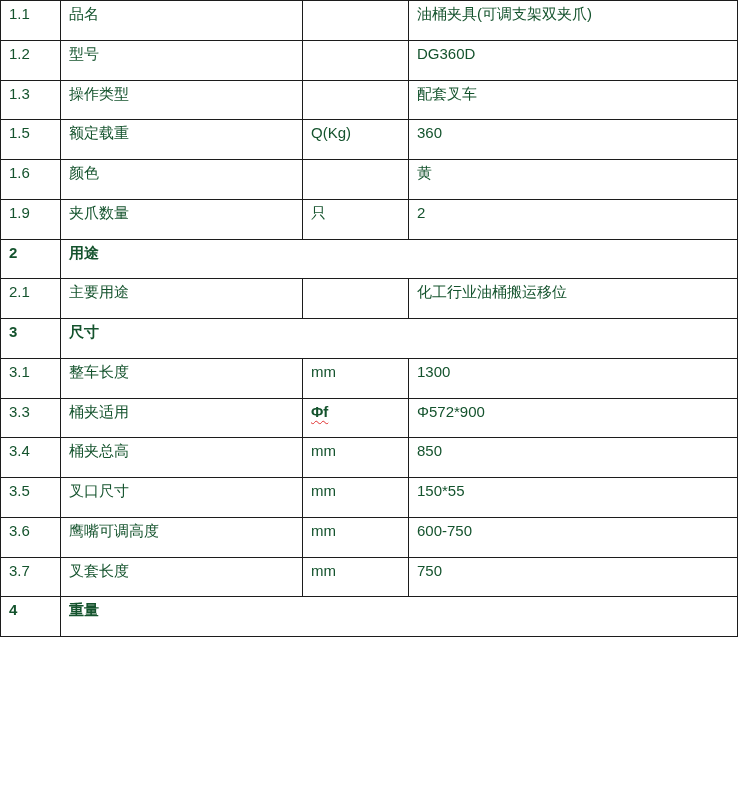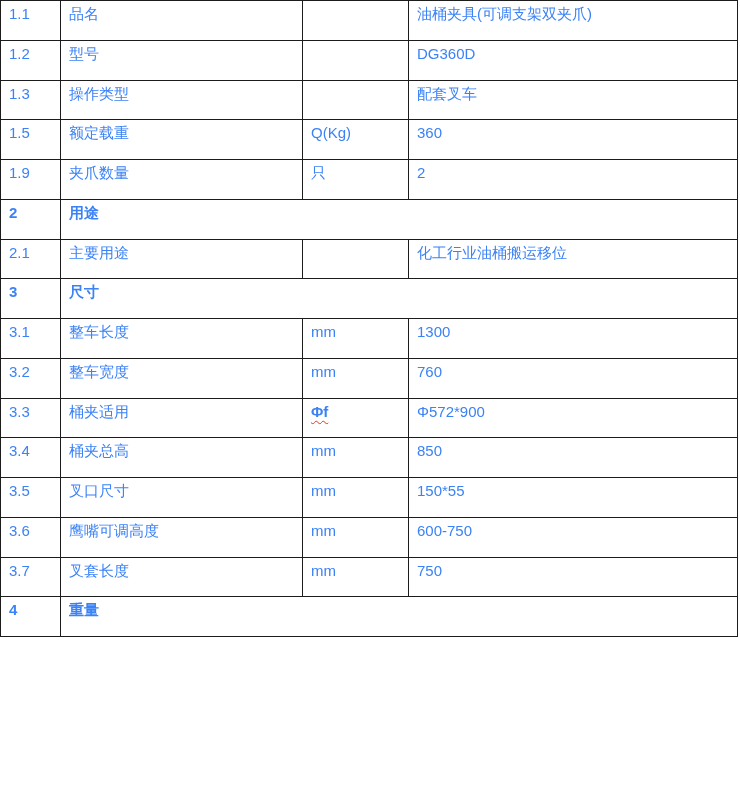--- a/index.html
+++ b/index.html
@@ -7,21 +7,21 @@
     padding: 0;
     background: #ffffff;
   }
   .page {
     position: relative;
     width: 740px;
     height: 801px;
     overflow: hidden;
     background: #ffffff;
     font-family: "Liberation Sans", sans-serif;
-    color: #3b82f6;
+    color: #14532d;
   }
   table.spec {
     border-collapse: collapse;
     table-layout: fixed;
     width: 737px;
   }
   table.spec tr {
     height: 39.75px;
   }
   table.spec td {
@@ -90,20 +90,26 @@
     <td class="c-unit"></td>
     <td class="c-value">配套叉车</td>
   </tr>
         <tr>
     <td class="c-num">1.5</td>
     <td class="c-name">额定载重</td>
     <td class="c-unit">Q(Kg)</td>
     <td class="c-value">360</td>
   </tr>
         <tr>
+    <td class="c-num">1.6</td>
+    <td class="c-name">颜色</td>
+    <td class="c-unit"></td>
+    <td class="c-value">黄</td>
+  </tr>
+        <tr>
     <td class="c-num">1.9</td>
     <td class="c-name">夹爪数量</td>
     <td class="c-unit">只</td>
     <td class="c-value">2</td>
   </tr>
         <tr class="section">
     <td class="c-num">2</td>
     <td class="c-name" colspan="3">用途</td>
   </tr>
         <tr>
@@ -114,26 +120,20 @@
   </tr>
         <tr class="section">
     <td class="c-num">3</td>
     <td class="c-name" colspan="3">尺寸</td>
   </tr>
         <tr>
     <td class="c-num">3.1</td>
     <td class="c-name">整车长度</td>
     <td class="c-unit">mm</td>
     <td class="c-value">1300</td>
-  </tr>
-        <tr>
-    <td class="c-num">3.2</td>
-    <td class="c-name">整车宽度</td>
-    <td class="c-unit">mm</td>
-    <td class="c-value">760</td>
   </tr>
         <tr>
     <td class="c-num">3.3</td>
     <td class="c-name">桶夹适用</td>
     <td class="c-unit"><span class="wavy">Φf</span></td>
     <td class="c-value">Φ572*900</td>
   </tr>
         <tr>
     <td class="c-num">3.4</td>
     <td class="c-name">桶夹总高</td>

